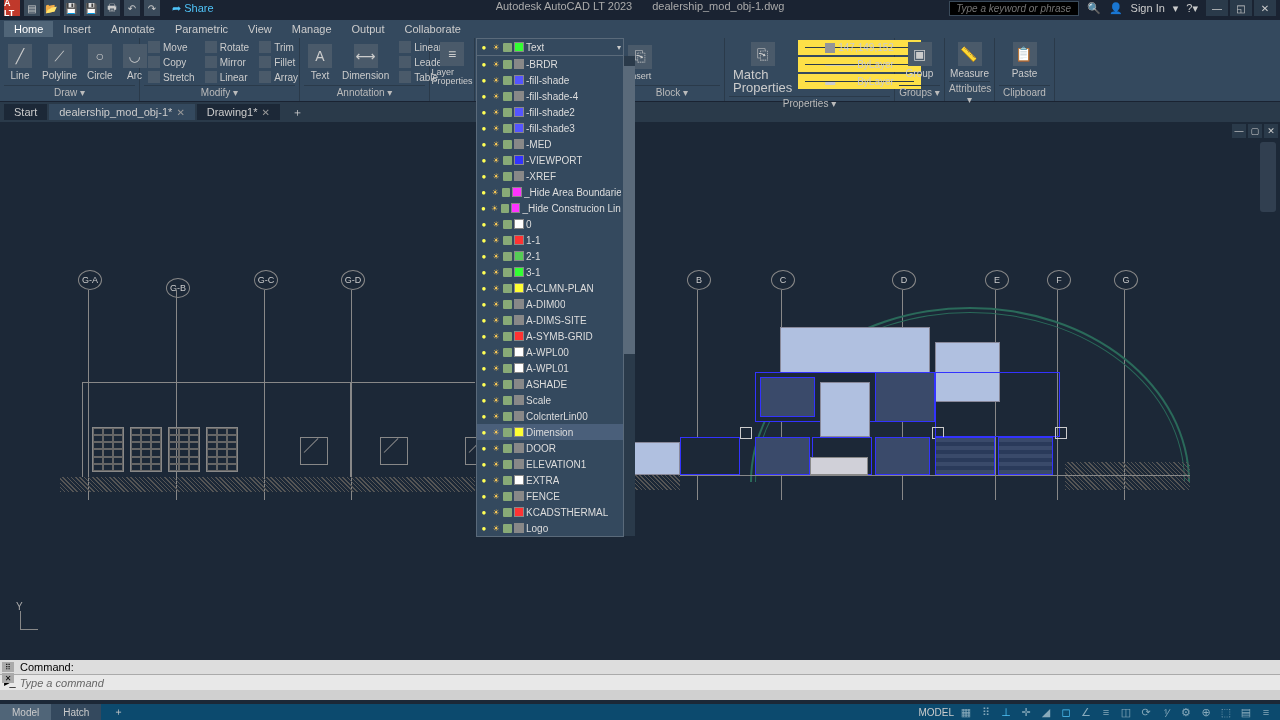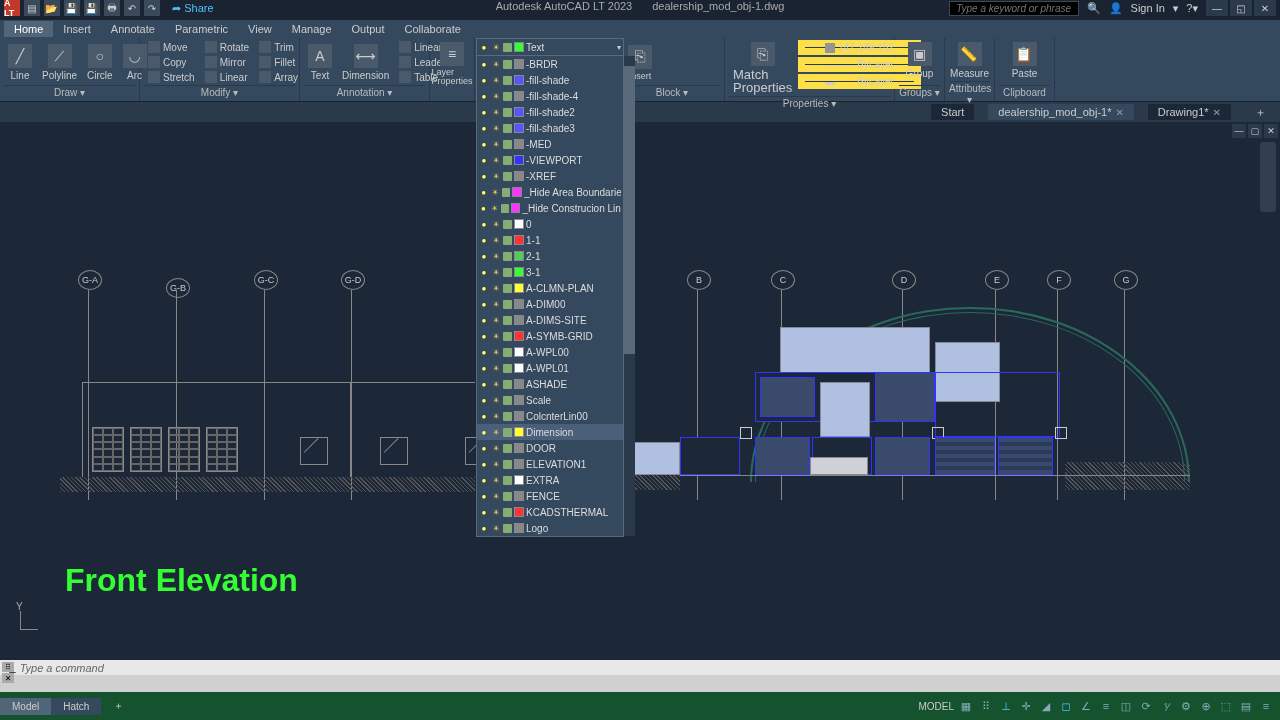--- a/index.html
+++ b/index.html
@@ -28,21 +28,21 @@
 .panel-body { display:flex; gap:2px; flex:1; }
 .panel-label { text-align:center; font-size:10px; color:#bbb; padding:1px 0; border-top:1px solid #2a3a4a; }
 .big-btn { display:flex; flex-direction:column; align-items:center; justify-content:center; padding:2px 4px; font-size:10px; gap:2px; }
 .big-btn .ico { width:24px; height:24px; background:#4a5a6a; display:flex; align-items:center; justify-content:center; font-size:14px; }
 .small-row { display:flex; flex-direction:column; gap:1px; }
 .small-btn { display:flex; align-items:center; gap:3px; padding:1px 4px; font-size:10px; white-space:nowrap; }
 .small-btn .s-ico { width:12px; height:12px; background:#4a5a6a; }
 .sel { background:#2a3a4a; border:7px solid #fde047; padding:0 20px; font-size:10px; min-width:80px; height:15px; display:flex; align-items:center; }
 
 
-.filetabs { height:20px; background:#2a3a4a; display:flex; align-items:center; padding:0 4px; gap:14px;justify-content:flex-end; }
+.filetabs { height:20px; background:#2a3a4a; display:flex; align-items:center; padding:0 4px; gap:2px; }
 .filetab { padding:2px 10px; background:#1c2837; font-size:11px; display:flex; align-items:center; gap:4px; }
 .filetab.active { background:#34495e; }
 .closex { font-size:10px; color:#999; }
 
 
 .canvas { position:absolute; top:122px; left:0; right:0; bottom:60px; background:#1c2837; overflow:hidden; }
 .canvas-ctrl { position:absolute; top:2px; right:2px; display:flex; gap:2px; }
 .canvas-ctrl .cc { width:14px; height:14px; background:#2a3a4a; font-size:9px; display:flex; align-items:center; justify-content:center; }
 .nav-cube { position:absolute; top:20px; right:4px; width:16px; height:70px; background:rgba(100,120,140,0.3); border-radius:3px; }
 
@@ -86,21 +86,21 @@
 .dd-thumb { position:absolute; top:10px; width:100%; height:60%; background:#5a6a7a; }
 
 
 .cmd-area { position:absolute; bottom:20px; left:0; right:0; height:40px; background:#d0d0d0; color:#000; font-family:Consolas,monospace; font-size:11px; }
 .cmd-hist { padding:1px 4px; background:#ddd; border-bottom:1px solid #aaa; }
 .cmd-input { display:flex; align-items:center; padding:1px 4px; background:#e8e8e8; }
 .cmd-close { position:absolute; left:2px; top:2px; display:flex; flex-direction:column; gap:1px; }
 .cmd-close div { width:12px; height:10px; background:#aaa; font-size:8px; display:flex; align-items:center; justify-content:center; }
 
 
-.status { position:absolute; bottom:0; left:0; right:0; height:28px; background:#14532d; display:flex; align-items:center; font-size:10px; }
+.status { position:absolute; bottom:0; left:0; right:0; height:16px; background:#0c4a6e; display:flex; align-items:center; font-size:10px; }
 .status-tab { padding:3px 12px; background:#34495e; }
 .status-tab.active { background:#506578; }
 .status-right { margin-left:auto; display:flex; align-items:center; gap:4px; padding-right:6px; }
 .st-ico { width:16px; height:16px; display:flex; align-items:center; justify-content:center; color:#8ab; font-size:11px; }
 .st-ico.on { color:#4fc3f7; }
 
 .ucs { position:absolute; left:16px; bottom:48px; color:#aaa; font-size:10px; }
 .ucs::before { content:''; position:absolute; left:4px; top:10px; width:1px; height:18px; background:#888; }
 .ucs::after { content:''; position:absolute; left:4px; top:28px; width:18px; height:1px; background:#888; }
 </style>
@@ -468,21 +468,20 @@
     <div style="position:absolute;left:190px;top:145px;width:58px;height:18px;background:#d0d0d8;border:1px solid #888"></div>
     <div class="blue-box" style="left:255px;top:125px;width:55px;height:38px"></div>
     <div style="position:absolute;left:312px;top:115px;width:12px;height:12px;border:1px solid #ccc"></div>
     <div class="blue-box" style="left:315px;top:125px;width:60px;height:38px;background:repeating-linear-gradient(#3a4a6a,#3a4a6a 4px,#2a3a5a 4px,#2a3a5a 8px)"></div>
     <div class="blue-box" style="left:378px;top:125px;width:55px;height:38px;background:repeating-linear-gradient(#3a4a6a,#3a4a6a 4px,#2a3a5a 4px,#2a3a5a 8px)"></div>
     <div style="position:absolute;left:435px;top:115px;width:12px;height:12px;border:1px solid #ccc"></div>
     <div class="hatch-r" style="left:445px;top:150px;width:125px;height:28px"></div>
     <div style="position:absolute;left:60px;top:163px;width:510px;height:1px;background:#888"></div>
   </div>
 
-  <div class="front-title">Front Elevation</div>
   <div class="ucs">Y</div>
 </div>
 
 <div class="layer-dd">
   <div class="layer-current">
     <span class="l-ico bulb">●</span>
     <span class="l-ico sun">☀</span>
     <span class="l-ico lock"></span>
     <span class="swatch" style="background:#3f3"></span>
     <span class="l-name">Text</span>
@@ -703,20 +702,21 @@
   <div class="dd-scroll">
       <div class="dd-thumb"></div>
     </div>
 </div>
 
 <div class="cmd-area">
   <div class="cmd-close">
       <div>⠿</div>
       <div>✕</div>
     </div>
+  <div class="cmd-hist" style="padding-left:20px">Command:</div>
   <div class="cmd-input">
       <span style="margin-right:4px">▸_</span>
       <span style="font-style:italic;color:#666">Type a command</span>
     </div>
 </div>
 
 <div class="status">
   <div class="status-tab active">Model</div>
   <div class="status-tab">Hatch</div>
   <div class="status-tab" style="background:transparent">＋</div>

